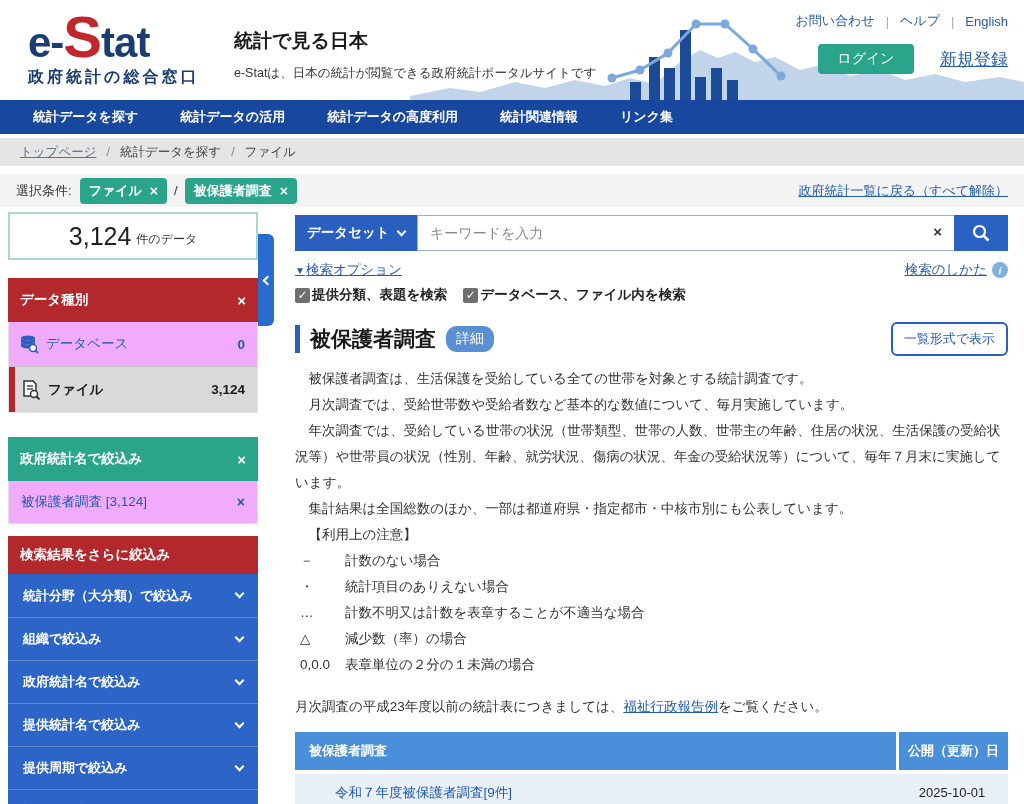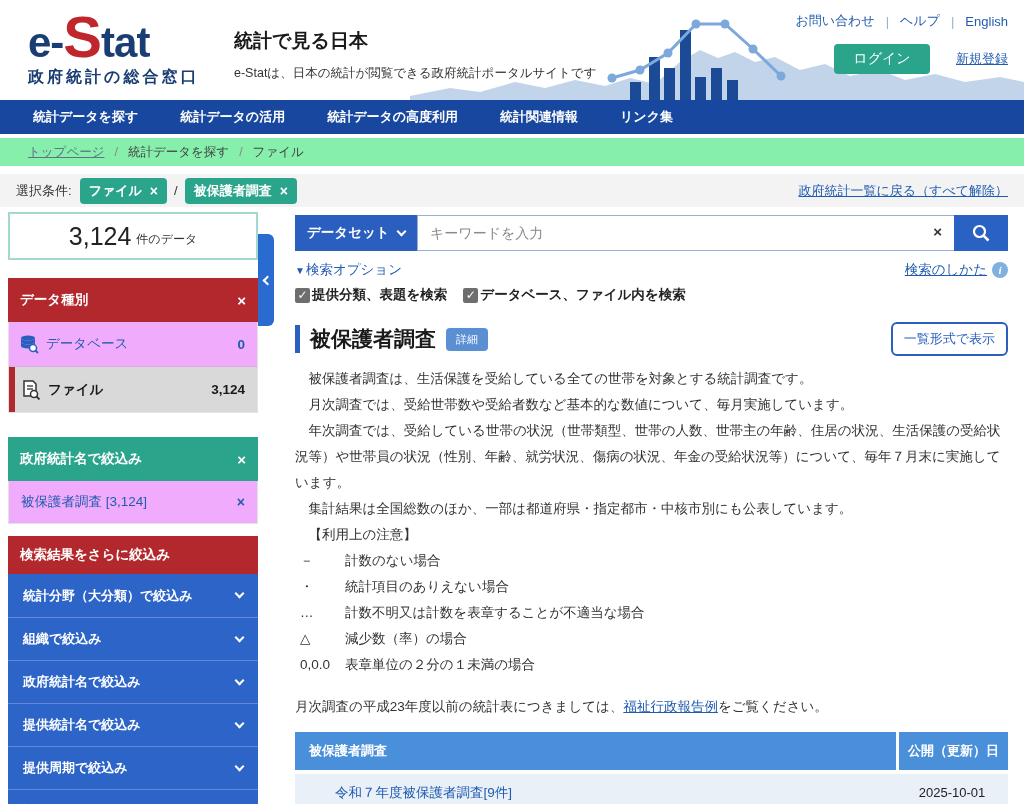--- a/index.html
+++ b/index.html
@@ -18,29 +18,29 @@
   .site-title-block { position:absolute; left:234px; top:28px; }
   .site-title { font-size:19px; font-weight:bold; color:#1a1a1a; }
   .site-subtitle { margin-top:11px; font-size:12.5px; color:#333; }
   .header-right { position:absolute; right:16px; top:12px; text-align:right; }
   .utility-links { font-size:13px; display:flex; align-items:center; justify-content:flex-end; }
   .utility-links a { color:#215bb0; }
   .u-sep::before { content:"|"; color:#9ab0cc; margin:0 11px; }
   .auth-row { margin-top:14px; display:flex; align-items:center; justify-content:flex-end; gap:26px; }
   .login-btn { width:96px; height:30px; background:#2aa58c; color:#fff; border:none; border-radius:4px;
     font-size:14px; cursor:pointer; font-family:inherit; }
-  .register-link { font-size:13px; color:#215bb0; text-decoration:underline; }
+  .register-link { font-size:17px; color:#215bb0; text-decoration:underline; }
 
   
   .main-nav { height:34px; background:#17479e; display:flex; align-items:center; padding-left:12px; }
   .main-nav a { color:#fff; font-size:13px; font-weight:bold; padding:0 21px; line-height:34px; }
 
   
-  .breadcrumb-bar { margin-top:4px; height:28px; background:#86efac; display:flex; align-items:center;
-    padding-left:28px; font-size:12.5px; color:#444; }
+  .breadcrumb-bar { margin-top:4px; height:28px; background:#e5e5e5; display:flex; align-items:center;
+    padding-left:20px; font-size:12.5px; color:#444; }
   .crumb-sep::before { content:"/"; color:#888; margin:0 10px; }
   .crumb-link { color:#5f7387; text-decoration:underline; }
   .crumb-plain { color:#444; }
 
   .filter-bar { margin-top:8px; height:33px; background:#f3f3f3; display:flex; align-items:center;
     padding:0 16px; font-size:13px; }
   .filter-label { color:#333; margin-right:8px; }
   .chip { display:inline-flex; align-items:center; gap:8px; background:#2aa58c; color:#fff;
     font-weight:bold; font-size:13px; padding:4px 9px; border-radius:4px; cursor:pointer; }
   .chip .x { font-weight:bold; font-size:14px; line-height:1; }
@@ -96,37 +96,37 @@
     display:flex; align-items:center; justify-content:space-between; padding:0 12px; cursor:pointer;
     font-family:inherit; }
   .search-input-wrap { flex:1; position:relative; }
   .search-input { width:100%; height:36px; border:1px solid #9ab0d0; border-right:none; padding:0 36px 0 12px;
     font-size:14px; color:#222; font-family:inherit; outline:none; }
   .search-input::placeholder { color:#8a8a8a; }
   .clear-x { position:absolute; right:12px; top:8px; font-size:15px; font-weight:bold; color:#333; cursor:pointer; }
   .search-btn { width:54px; background:#2a62c4; border:none; display:flex; align-items:center;
     justify-content:center; cursor:pointer; }
   .options-row { margin-top:10px; display:flex; align-items:center; justify-content:space-between; font-size:13.5px; }
-  .options-link { color:#215bb0; }
+  .options-link { color:#215bb0; text-decoration:underline; }
   .options-marker { font-size:10px; color:#215bb0; margin-right:1px; }
   .howto { display:flex; align-items:center; gap:5px; }
   .howto-link { color:#215bb0; text-decoration:underline; font-size:13.5px; }
   .info-icon { width:16px; height:16px; border-radius:50%; background:#7fb0e0; color:#fff; font-size:11px;
     font-weight:bold; font-style:italic; display:flex; align-items:center; justify-content:center; cursor:pointer;
     font-family:"Liberation Serif","DejaVu Serif",serif; }
   .checks-row { margin-top:7px; display:flex; gap:16px; font-size:13.5px; font-weight:bold; color:#222; }
   .check-item { display:flex; align-items:center; cursor:pointer; }
   .checkbox { width:15px; height:15px; background:#6e6e6e; border-radius:2px; color:#fff; font-size:12px;
     display:flex; align-items:center; justify-content:center; margin-right:2px; }
 
   .title-row { margin-top:18px; display:flex; align-items:center; justify-content:space-between; }
   .page-title-wrap { display:flex; align-items:center; border-left:5px solid #2a5fc0; padding-left:10px; }
   .page-title { font-size:21px; font-weight:bold; color:#1a1a1a; }
-  .detail-badge { margin-left:10px; background:#5b8fd4; color:#fff; font-size:11px; padding:4px 10px;
-    border-radius:4px; cursor:pointer; }
+  .detail-badge { margin-left:10px; background:#5b8fd4; color:#fff; font-size:14px; padding:4px 10px;
+    border-radius:11px; cursor:pointer; }
   .list-view-btn { border:2px solid #2a5fc0; background:#fff; color:#2a5fc0; font-size:13px; border-radius:6px;
     padding:6px 11px; cursor:pointer; font-family:Liberation Sans, sans-serif; }
 
   .desc { margin-top:10px; font-size:13.5px; color:#333; }
   .desc div { line-height:26px; }
   .notes { font-size:13.5px; color:#333; }
   .note-row { display:flex; line-height:26px; }
   .note-sym { width:50px; padding-left:5px; flex-shrink:0; }
   .monthly-note { margin-top:16px; font-size:13.5px; color:#333; line-height:26px; }
   .monthly-note a { color:#215bb0; text-decoration:underline; }

